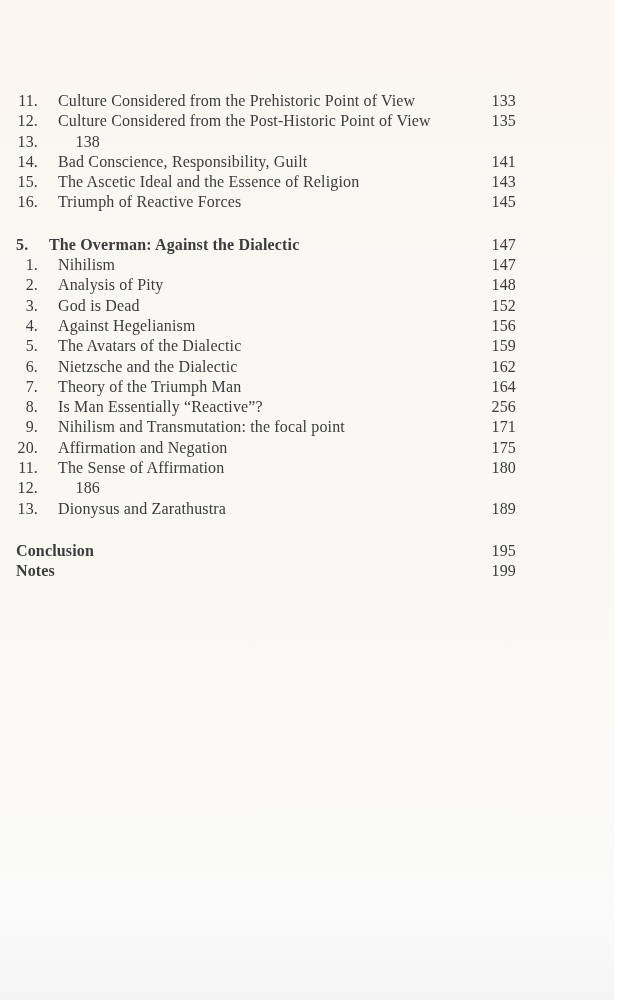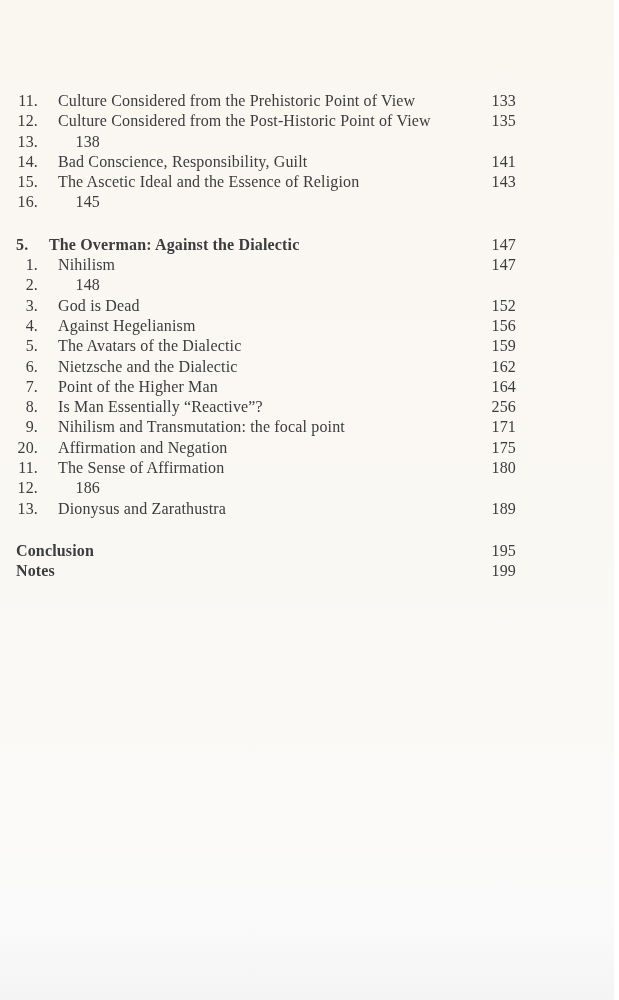--- a/index.html
+++ b/index.html
@@ -88,40 +88,42 @@
         </div>
 
         <div class="row">
           <span class="num">15.</span>
           <span class="title">The Ascetic Ideal and the Essence of Religion</span>
           <span class="pg">143</span>
         </div>
 
         <div class="row">
           <span class="num">16.</span>
+          <span class="title">Triumph of Reactive Forces</span>
           <span class="pg">145</span>
         </div>
       </div>
 
     <div class="row chapter-row">
       <span class="num">5.</span>
       <span class="title">The Overman: Against the Dialectic</span>
       <span class="pg">147</span>
     </div>
 
     <div>
 
         <div class="row">
           <span class="num">1.</span>
           <span class="title">Nihilism</span>
           <span class="pg">147</span>
         </div>
 
         <div class="row">
           <span class="num">2.</span>
+          <span class="title">Analysis of Pity</span>
           <span class="pg">148</span>
         </div>
 
         <div class="row">
           <span class="num">3.</span>
           <span class="title">God is Dead</span>
           <span class="pg">152</span>
         </div>
 
         <div class="row">
@@ -137,21 +139,21 @@
         </div>
 
         <div class="row">
           <span class="num">6.</span>
           <span class="title">Nietzsche and the Dialectic</span>
           <span class="pg">162</span>
         </div>
 
         <div class="row">
           <span class="num">7.</span>
-          <span class="title">Point of the Higher Man</span>
+          <span class="title">Theory of the Triumph Man</span>
           <span class="pg">164</span>
         </div>
 
         <div class="row">
           <span class="num">8.</span>
           <span class="title">Is Man Essentially “Reactive”?</span>
           <span class="pg">256</span>
         </div>
 
         <div class="row">

